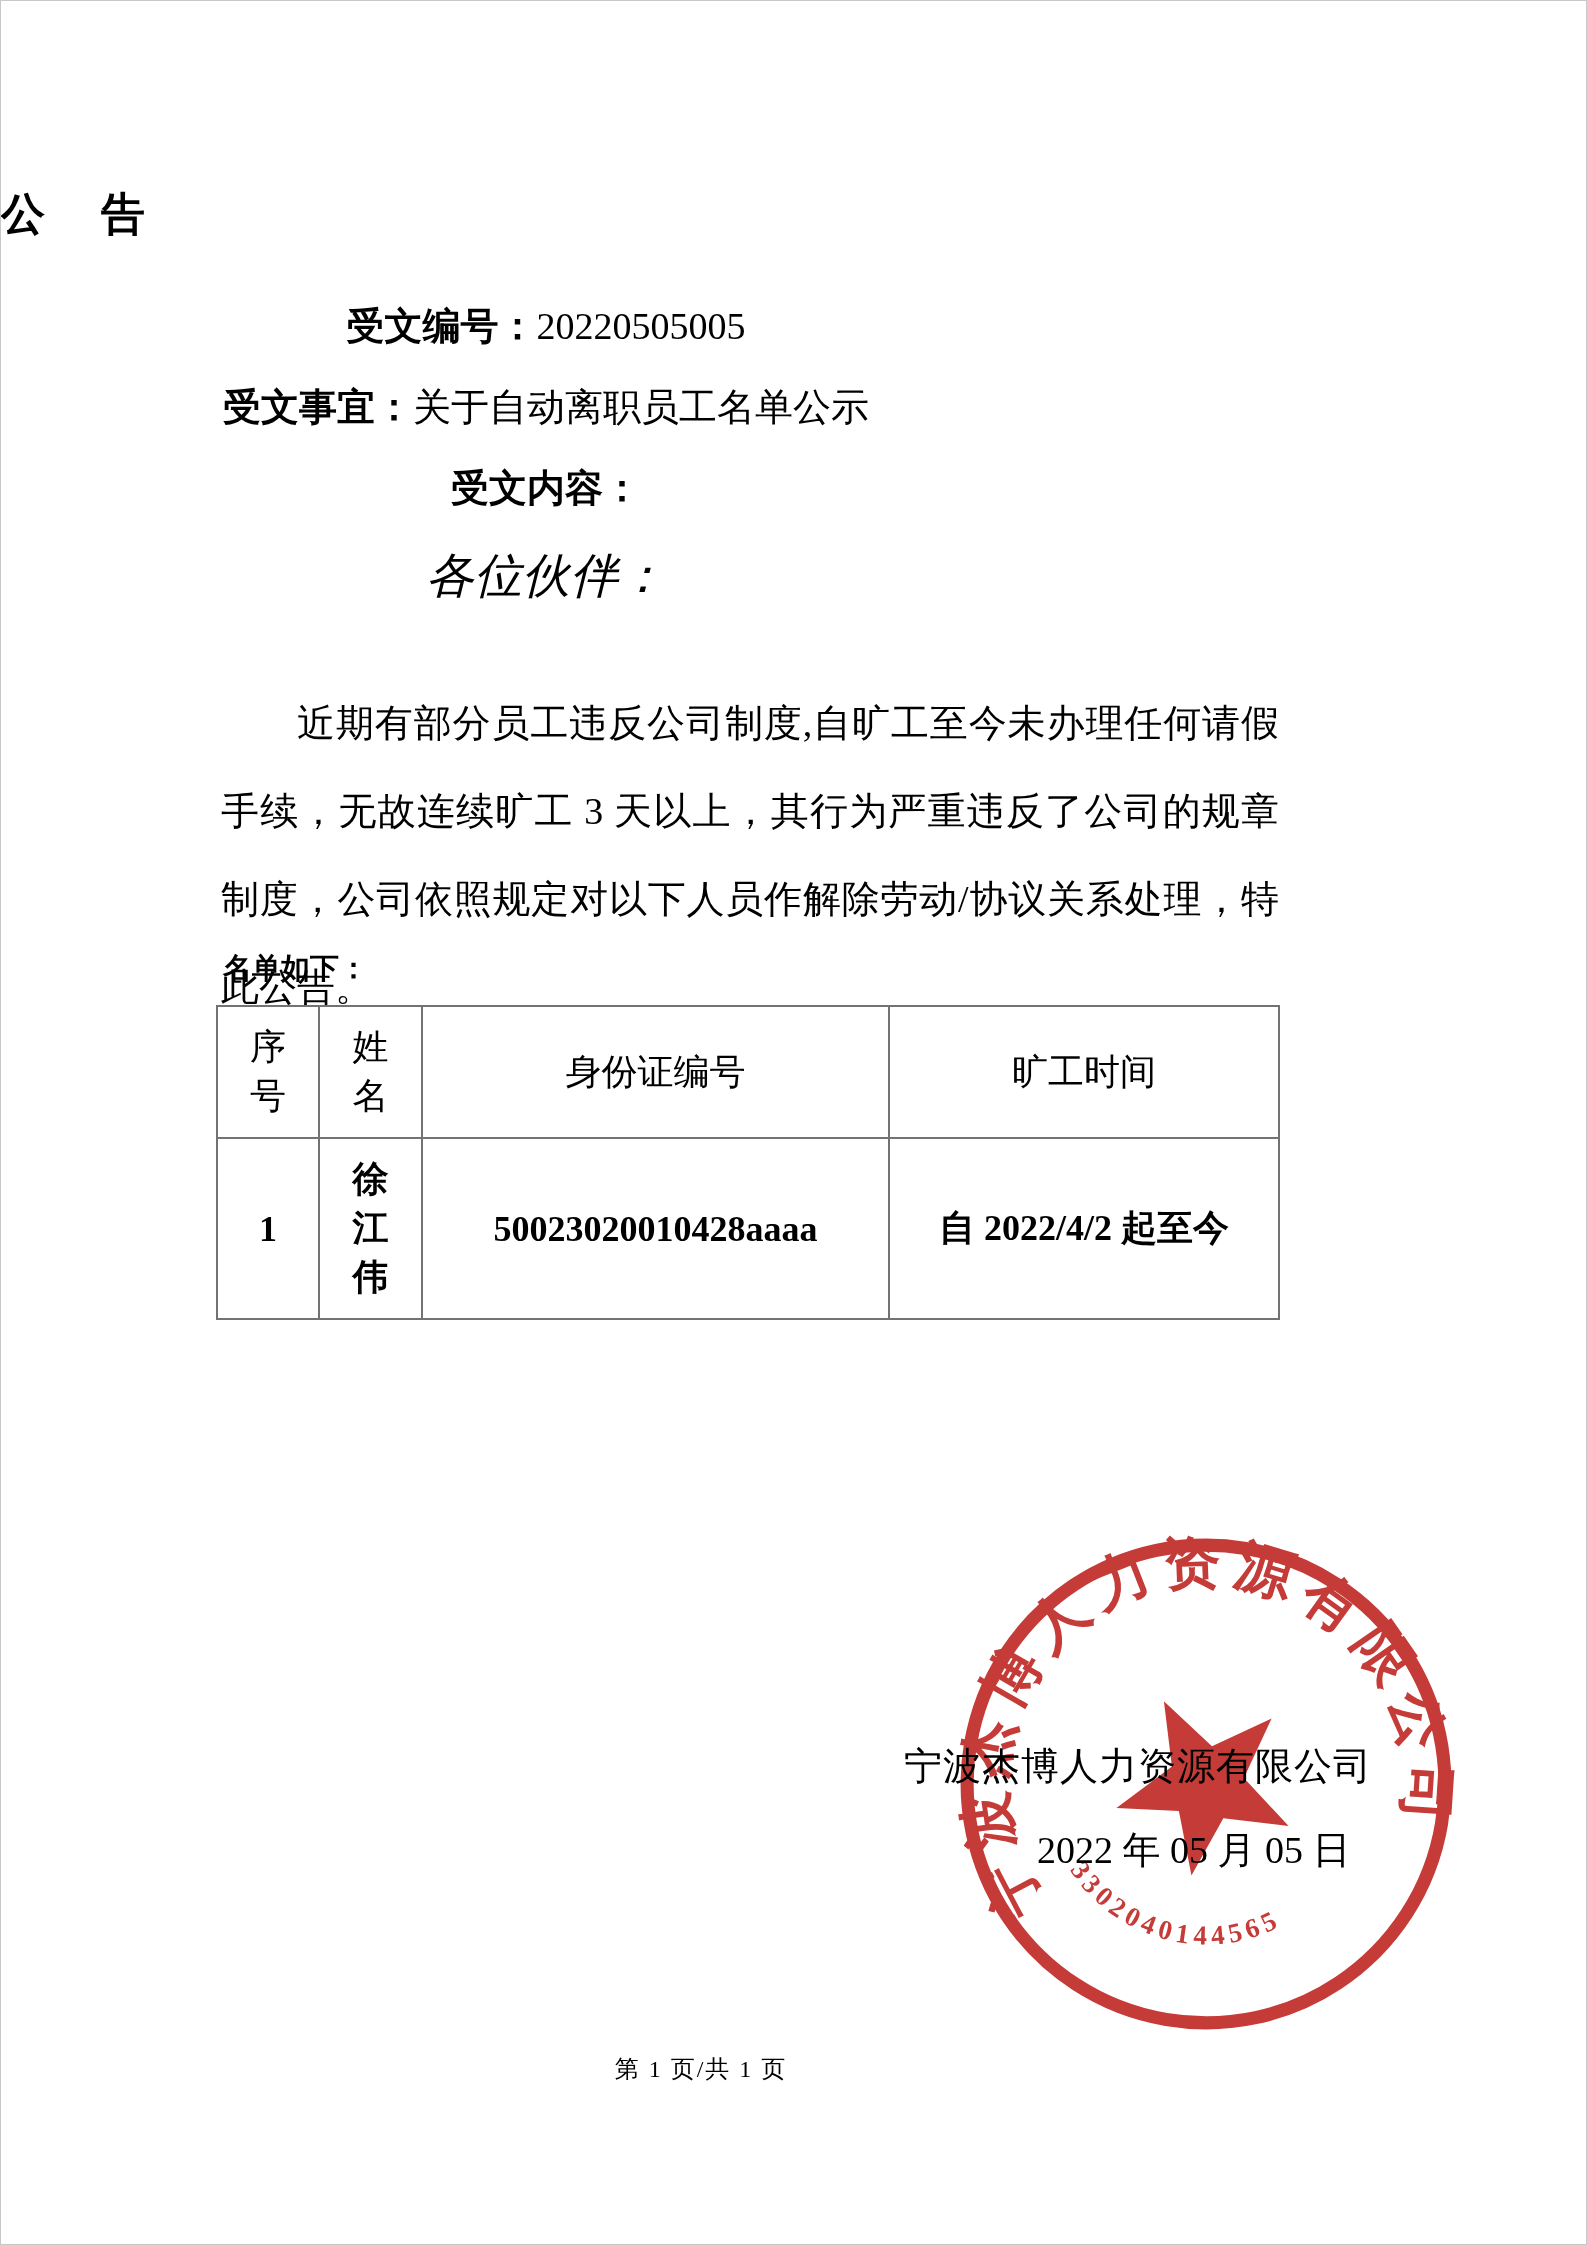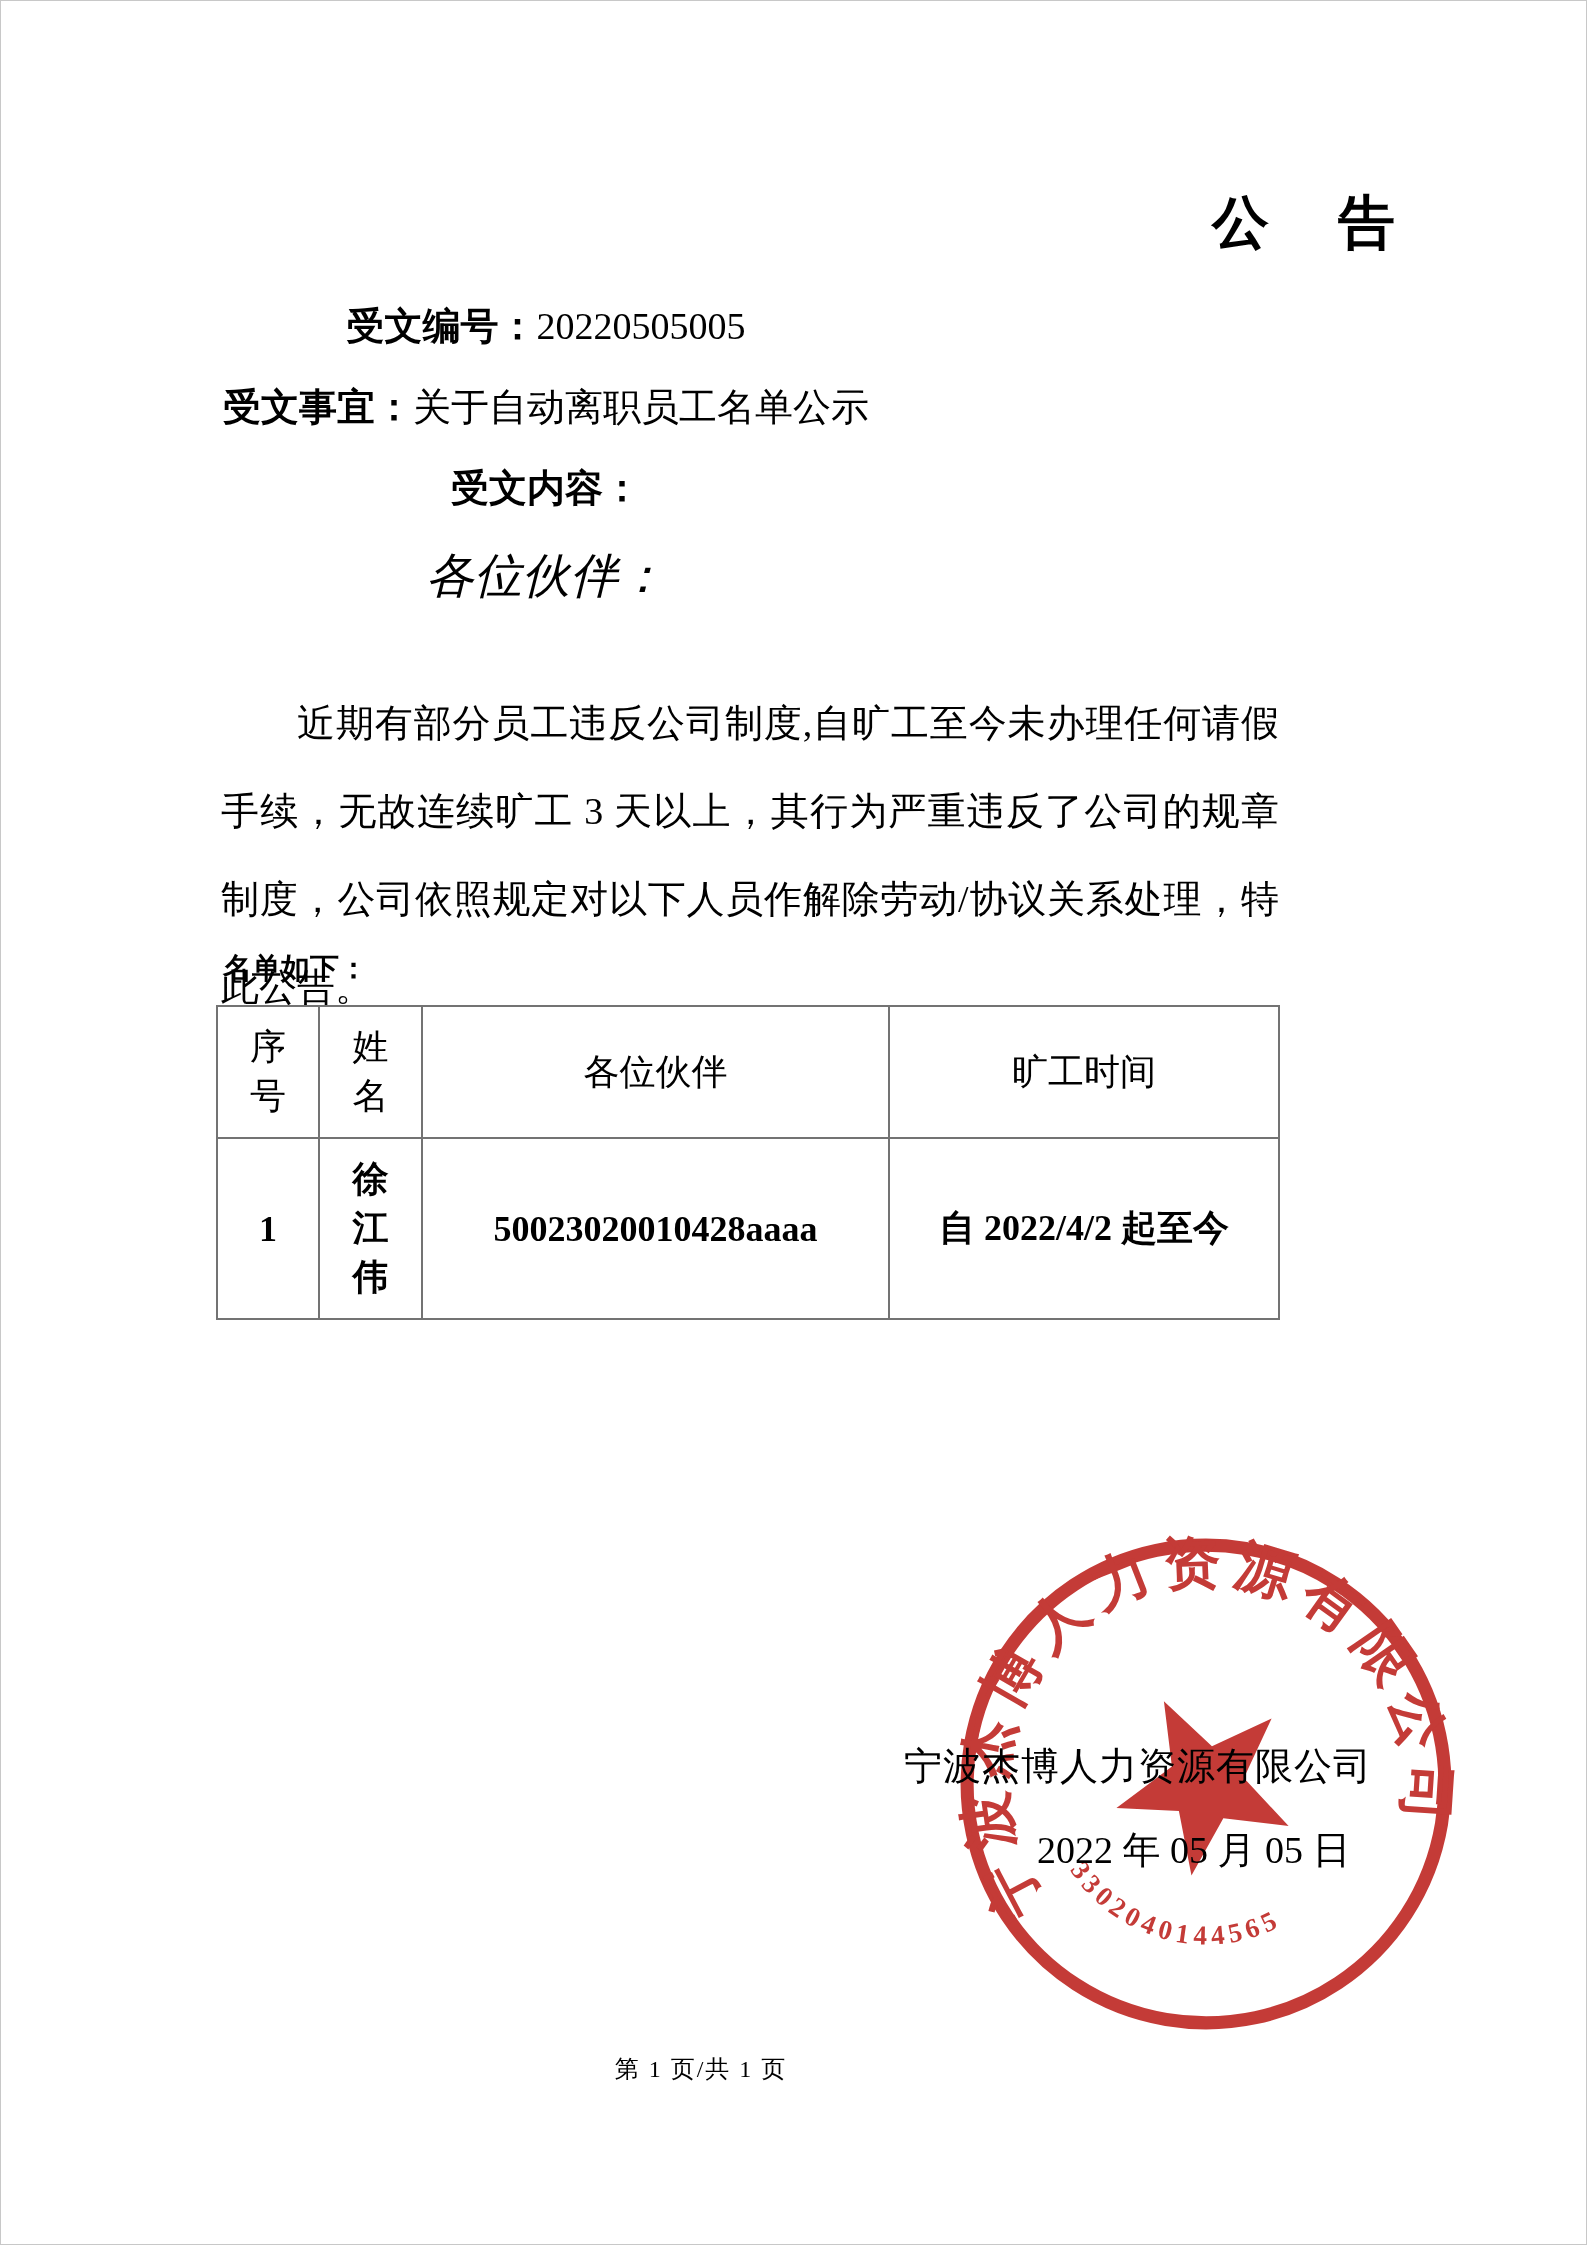--- a/index.html
+++ b/index.html
@@ -8,24 +8,23 @@
     width:1587px; height:2245px;
     background:#ffffff;
     border:1px solid #c8c8c8;
     box-sizing:border-box;
     font-family:"Liberation Serif", serif;
     color:#000;
     overflow:hidden;
   }
   .doc-title {
     position:absolute; top:184px; left:0; width:1392px;
-    text-align:right;
-    font-size:57px; font-weight:bold; letter-spacing:6px;
+    text-align:left;
+    font-size:44px; font-weight:bold; letter-spacing:6px;
     white-space:pre;
-    padding-left:8px;
   }
   .fields { position:absolute; top:300px; left:222px;text-align:center; }
   .field-row { height:81px; font-size:38px; }
   .field-label { font-weight:bold; }
   .field-value { font-weight:normal; }
   .salutation { height:81px; font-size:48px; font-weight:normal;font-style:italic; }
   .body-para {
     position:absolute; top:678px; left:220px; width:1058px;
     font-size:38px; line-height:88px;
     text-align:justify; text-indent:76px;
@@ -89,21 +88,21 @@
     <colgroup>
       <col class="col-no">
         <col class="col-name">
         <col class="col-id">
         <col class="col-time">
     </colgroup>
     <tbody>
         <tr>
       <th>序号</th>
       <th>姓名</th>
-      <th>各位伙伴</th>
+      <th>身份证编号</th>
       <th>旷工时间</th>
     </tr>
     <tr>
       <td>1</td>
       <td>徐江伟</td>
       <td>50023020010428aaaa</td>
       <td>自 2022/4/2 起至今</td>
     </tr>
   </tbody>
     </table>

